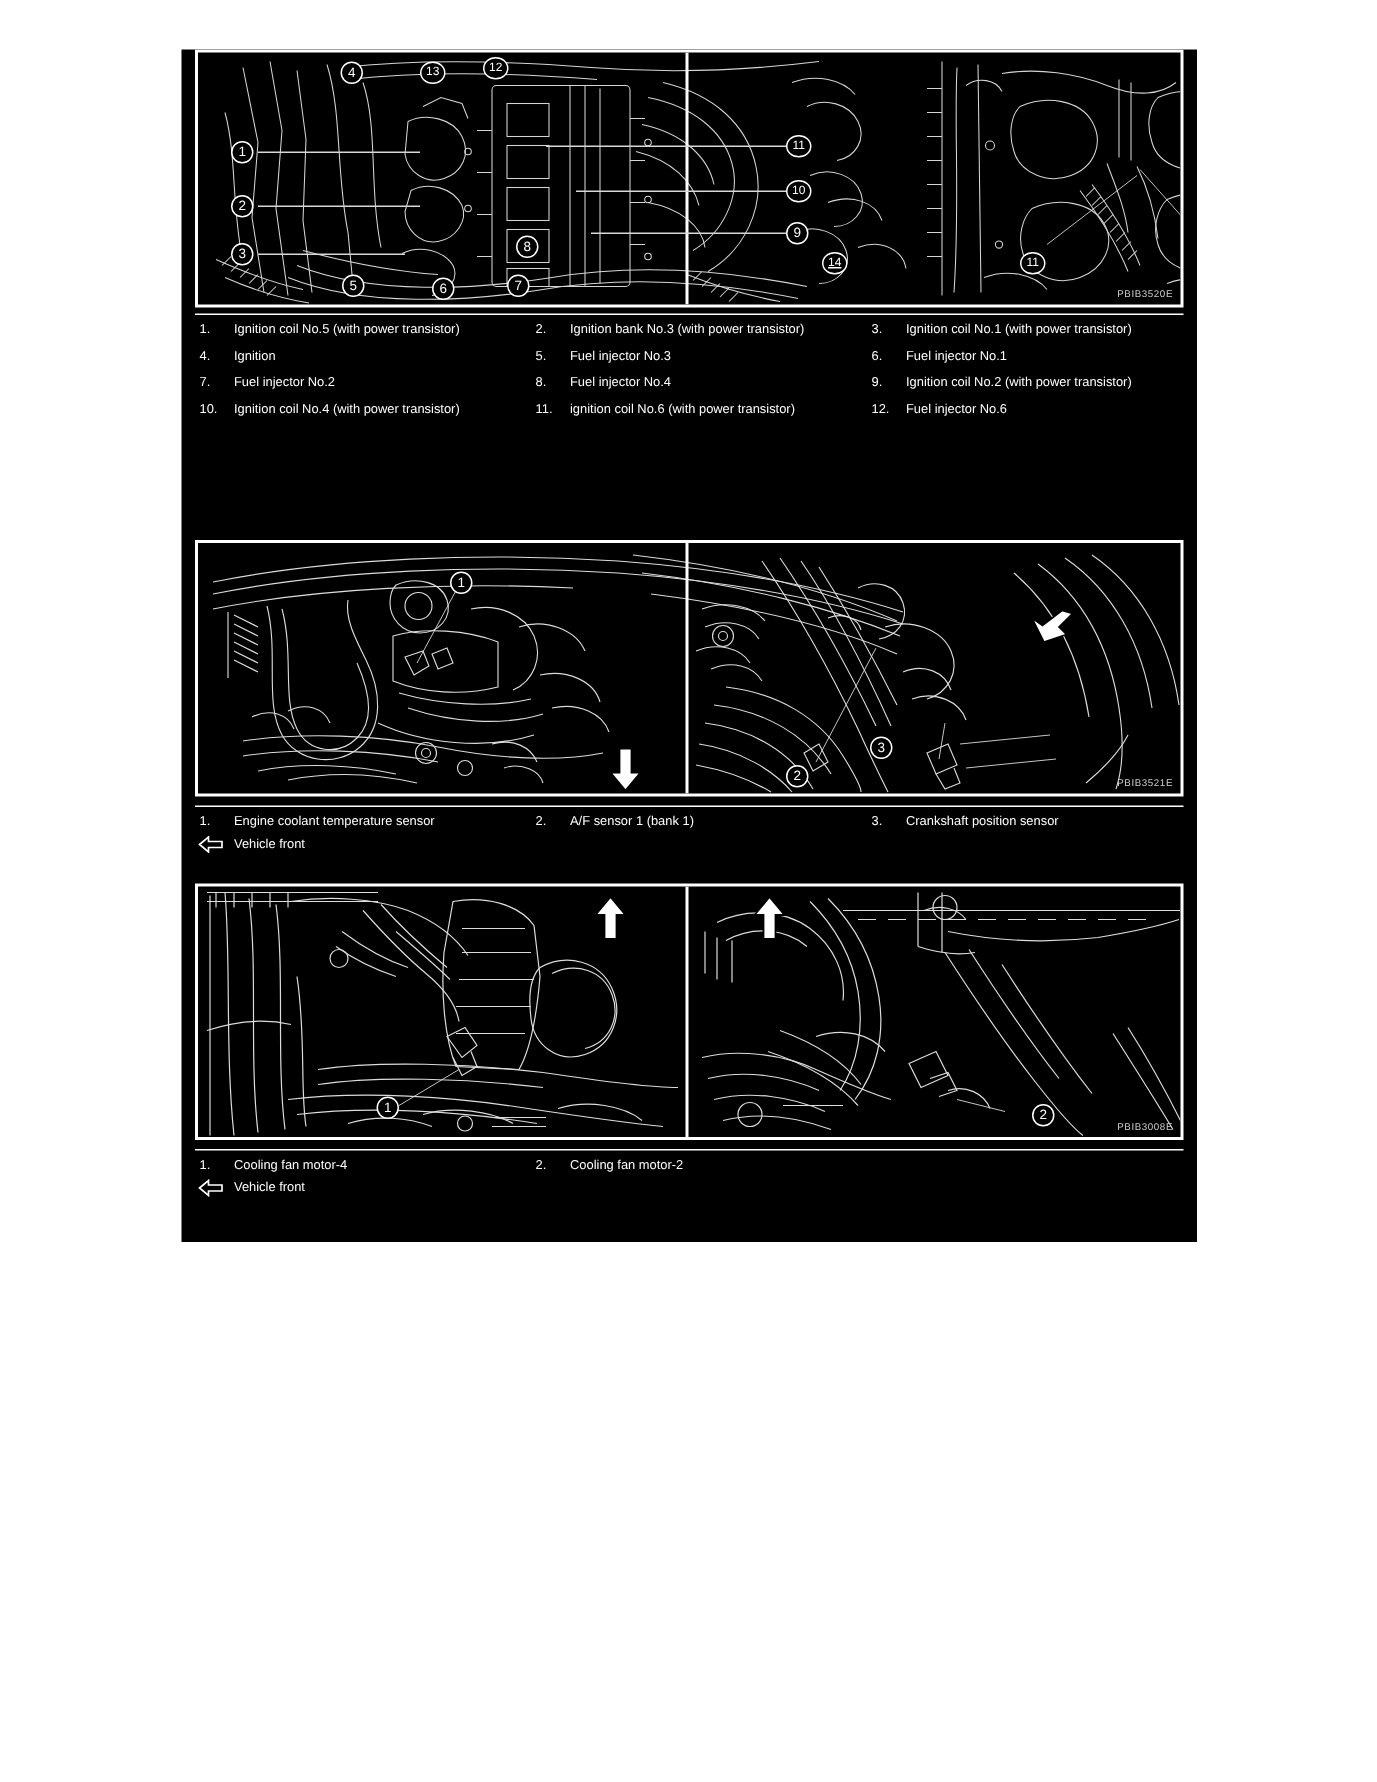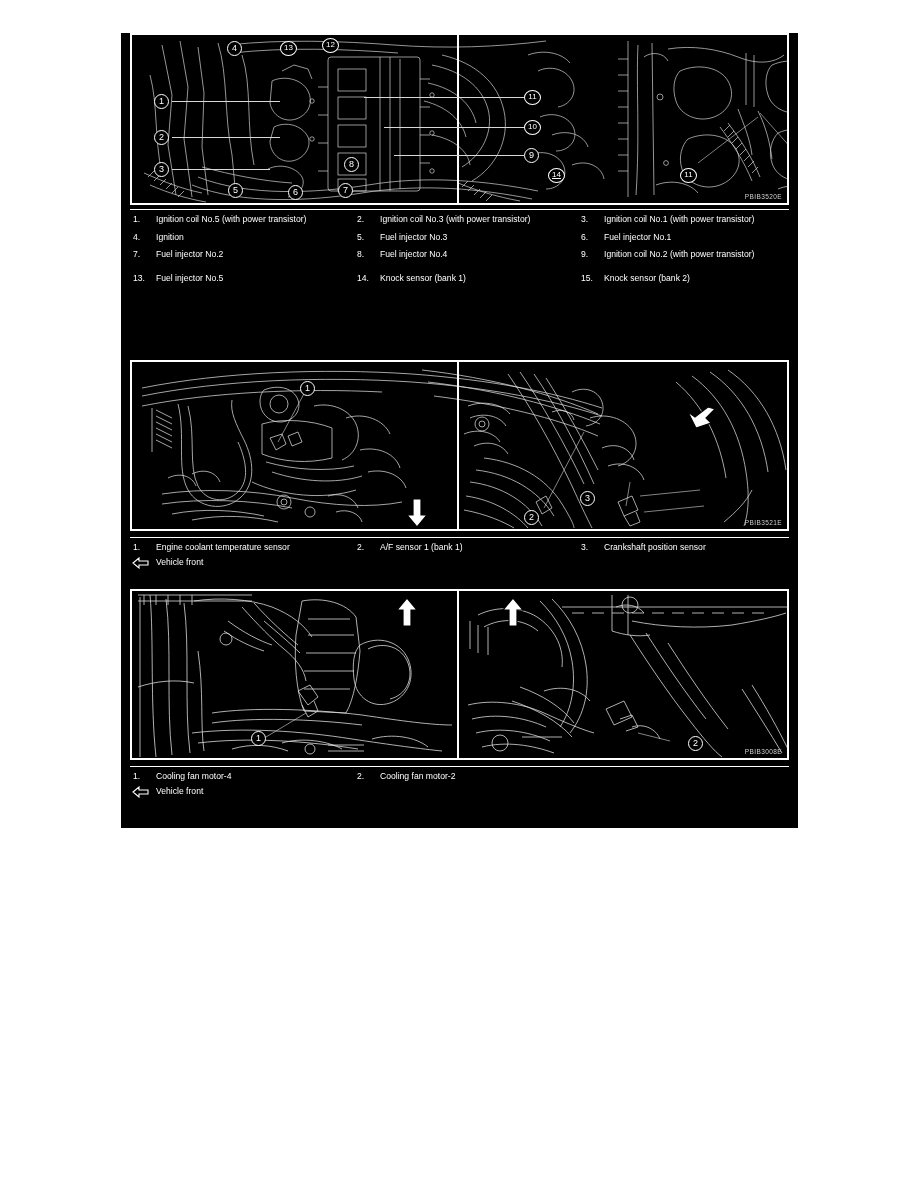--- a/index.html
+++ b/index.html
@@ -303,21 +303,21 @@
     <div class="legend" style="top:176px;">
       <div class="rule"></div>
       <div id="legend1-rows">
           <div class="legend-row">
             <div class="legend-cell c1">
               <span class="legend-num">1.</span>
               <span class="legend-text">Ignition coil No.5 (with power transistor)</span>
             </div>
             <div class="legend-cell c2">
               <span class="legend-num">2.</span>
-              <span class="legend-text">Ignition coil No.3 (with power transistor)</span>
+              <span class="legend-text">Ignition bank No.3 (with power transistor)</span>
             </div>
             <div class="legend-cell c3">
               <span class="legend-num">3.</span>
               <span class="legend-text">Ignition coil No.1 (with power transistor)</span>
             </div>
           </div>
           <div class="spacer-row"></div>
           <div class="legend-row">
             <div class="legend-cell c1">
               <span class="legend-num">4.</span>
@@ -341,35 +341,35 @@
             <div class="legend-cell c2">
               <span class="legend-num">8.</span>
               <span class="legend-text">Fuel injector No.4</span>
             </div>
             <div class="legend-cell c3">
               <span class="legend-num">9.</span>
               <span class="legend-text">Ignition coil No.2 (with power transistor)</span>
             </div>
           </div>
           <div class="spacer-row"></div>
-          <div class="spacer-row"></div>
           <div class="legend-row">
             <div class="legend-cell c1">
-              <span class="legend-num">13.</span>
-              <span class="legend-text">Fuel injector No.5</span>
+              <span class="legend-num">10.</span>
+              <span class="legend-text">Ignition coil No.4 (with power transistor)</span>
             </div>
             <div class="legend-cell c2">
-              <span class="legend-num">14.</span>
-              <span class="legend-text">Knock sensor (bank 1)</span>
+              <span class="legend-num">11.</span>
+              <span class="legend-text">ignition coil No.6 (with power transistor)</span>
             </div>
             <div class="legend-cell c3">
-              <span class="legend-num">15.</span>
-              <span class="legend-text">Knock sensor (bank 2)</span>
+              <span class="legend-num">12.</span>
+              <span class="legend-text">Fuel injector No.6</span>
             </div>
           </div>
+          <div class="spacer-row"></div>
         </div>
     </div>
 
     <div class="fig-block" style="top:327px;">
       <div class="fig-frame" style="height:171px;">
         <div class="art">
           <svg viewBox="0 0 655 167" preserveAspectRatio="none">
             <g stroke="#e8e8e8" stroke-width="0.75" fill="none" opacity="0.95">
 
               <path d="M10 26 C90 10 190 6 280 12 C360 18 420 30 470 46"></path>

